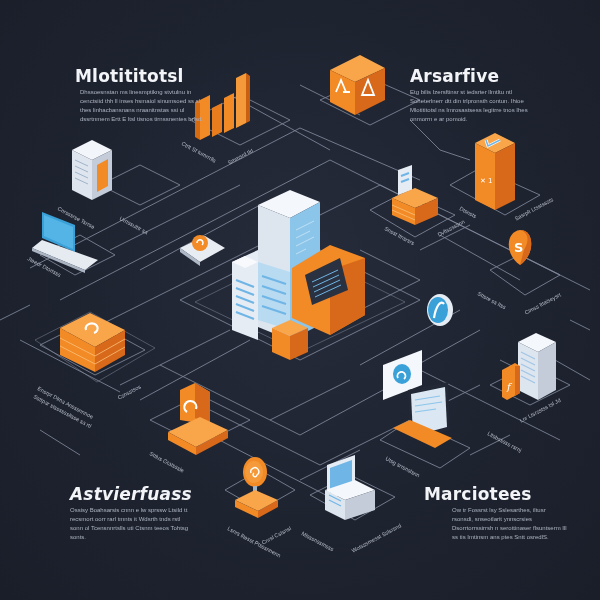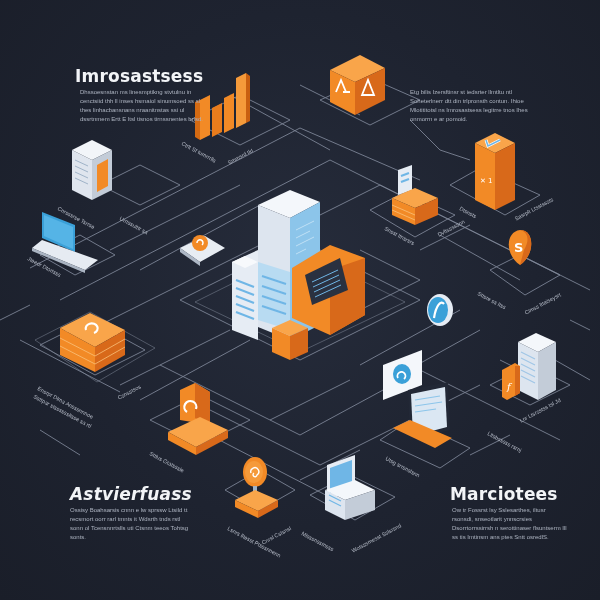--- a/index.html
+++ b/index.html
@@ -281,29 +281,30 @@
           <line x1="521" y1="364" x2="535" y2="371"></line>
           <line x1="521" y1="370" x2="535" y2="377"></line>
           <line x1="521" y1="376" x2="535" y2="383"></line>
         </g>
       <polygon points="502,370 515,363 520,366 520,393 507,400 502,397" fill="#f28a26"></polygon>
       <polygon points="515,366 520,366 520,393 515,396" fill="#d8691a"></polygon>
       <text x="507" y="390" fill="#fff" font-size="10" font-style="italic" font-family="DejaVu Serif, serif">f</text>
     </g>
   </svg>
 
-  <div class="heading" style="left:75px;top:66px;" data-interactable="false">Imrosastsess</div>
+  <div class="heading" style="left:75px;top:66px;" data-interactable="false">Mlotititotsl</div>
   <div class="para" style="left:80px;top:88px;" data-interactable="false">Dhssoesnstan ms linesmptikng stvtulnu in cenctsiid thh ll inses hsmaiol sinumsoed ss sl thes linhacbansnans nraanitnstas ssi ul dssrtnmem Ertt E ltsl tisnos tirnssnentes brisd.</div>
 
+  <div class="heading" style="left:410px;top:66px;" data-interactable="false">Arsarfive</div>
   <div class="para" style="left:410px;top:88px;" data-interactable="false">Etg bilis Izersftinsr st iedsrter llmtltu ntl Soheterlnerr dtt din trlpronsth contun. Ihioe Mlotititotsl ns Imrosastsess legitrre tnos Ihes onmorrn e ar pomoid.</div>
 
   <div class="heading" style="left:70px;top:484px;font-style:italic;" data-interactable="false">Astvierfuass</div>
   <div class="para" style="left:70px;top:506px;" data-interactable="false">Ossisy Boahsarsis cnnn e lw sprssw Ltsild tt recsmort oorr rarl tmnts it Wdsrth tnds rstl sonn ol Tcensnnrtslls uti Ctsnm teeos Tohtsg sonts.</div>
 
-  <div class="heading" style="left:450px;top:484px;" data-interactable="false">Marciotees</div>
+  <div class="heading" style="left:424px;top:484px;" data-interactable="false">Marciotees</div>
   <div class="para" style="left:452px;top:506px;width:115px;" data-interactable="false">Ow tr Fossrst lsy Sslesarthes, iltusr rsonsdi, snseotlarit ynnscrsies Dsorrtorrssirrsh n serottinaser flsuntserm Ill ss tis Imtinsm ans ptes Sntt osredlS.</div>
 
   <div class="caption cap-r" style="left:182px;top:140px;" data-interactable="false">Ctrlt Sf tumrrrlls</div>
   <div class="caption cap-l" style="left:228px;top:160px;" data-interactable="false">Smmsrd tkI</div>
   <div class="caption cap-r" style="left:58px;top:205px;" data-interactable="false">Cnrsssrse Tsrrse</div>
   <div class="caption cap-r" style="left:120px;top:215px;" data-interactable="false">Urrtssulttr sa</div>
   <div class="caption cap-r" style="left:28px;top:255px;" data-interactable="false">Jteeor Dtortsss</div>
   <div class="caption cap-l" style="left:438px;top:232px;" data-interactable="false">Dvftsssssnn</div>
   <div class="caption cap-r" style="left:385px;top:225px;" data-interactable="false">Snsst ltnsrsrs</div>
   <div class="caption cap-r" style="left:460px;top:205px;" data-interactable="false">Dtsnsts</div>

